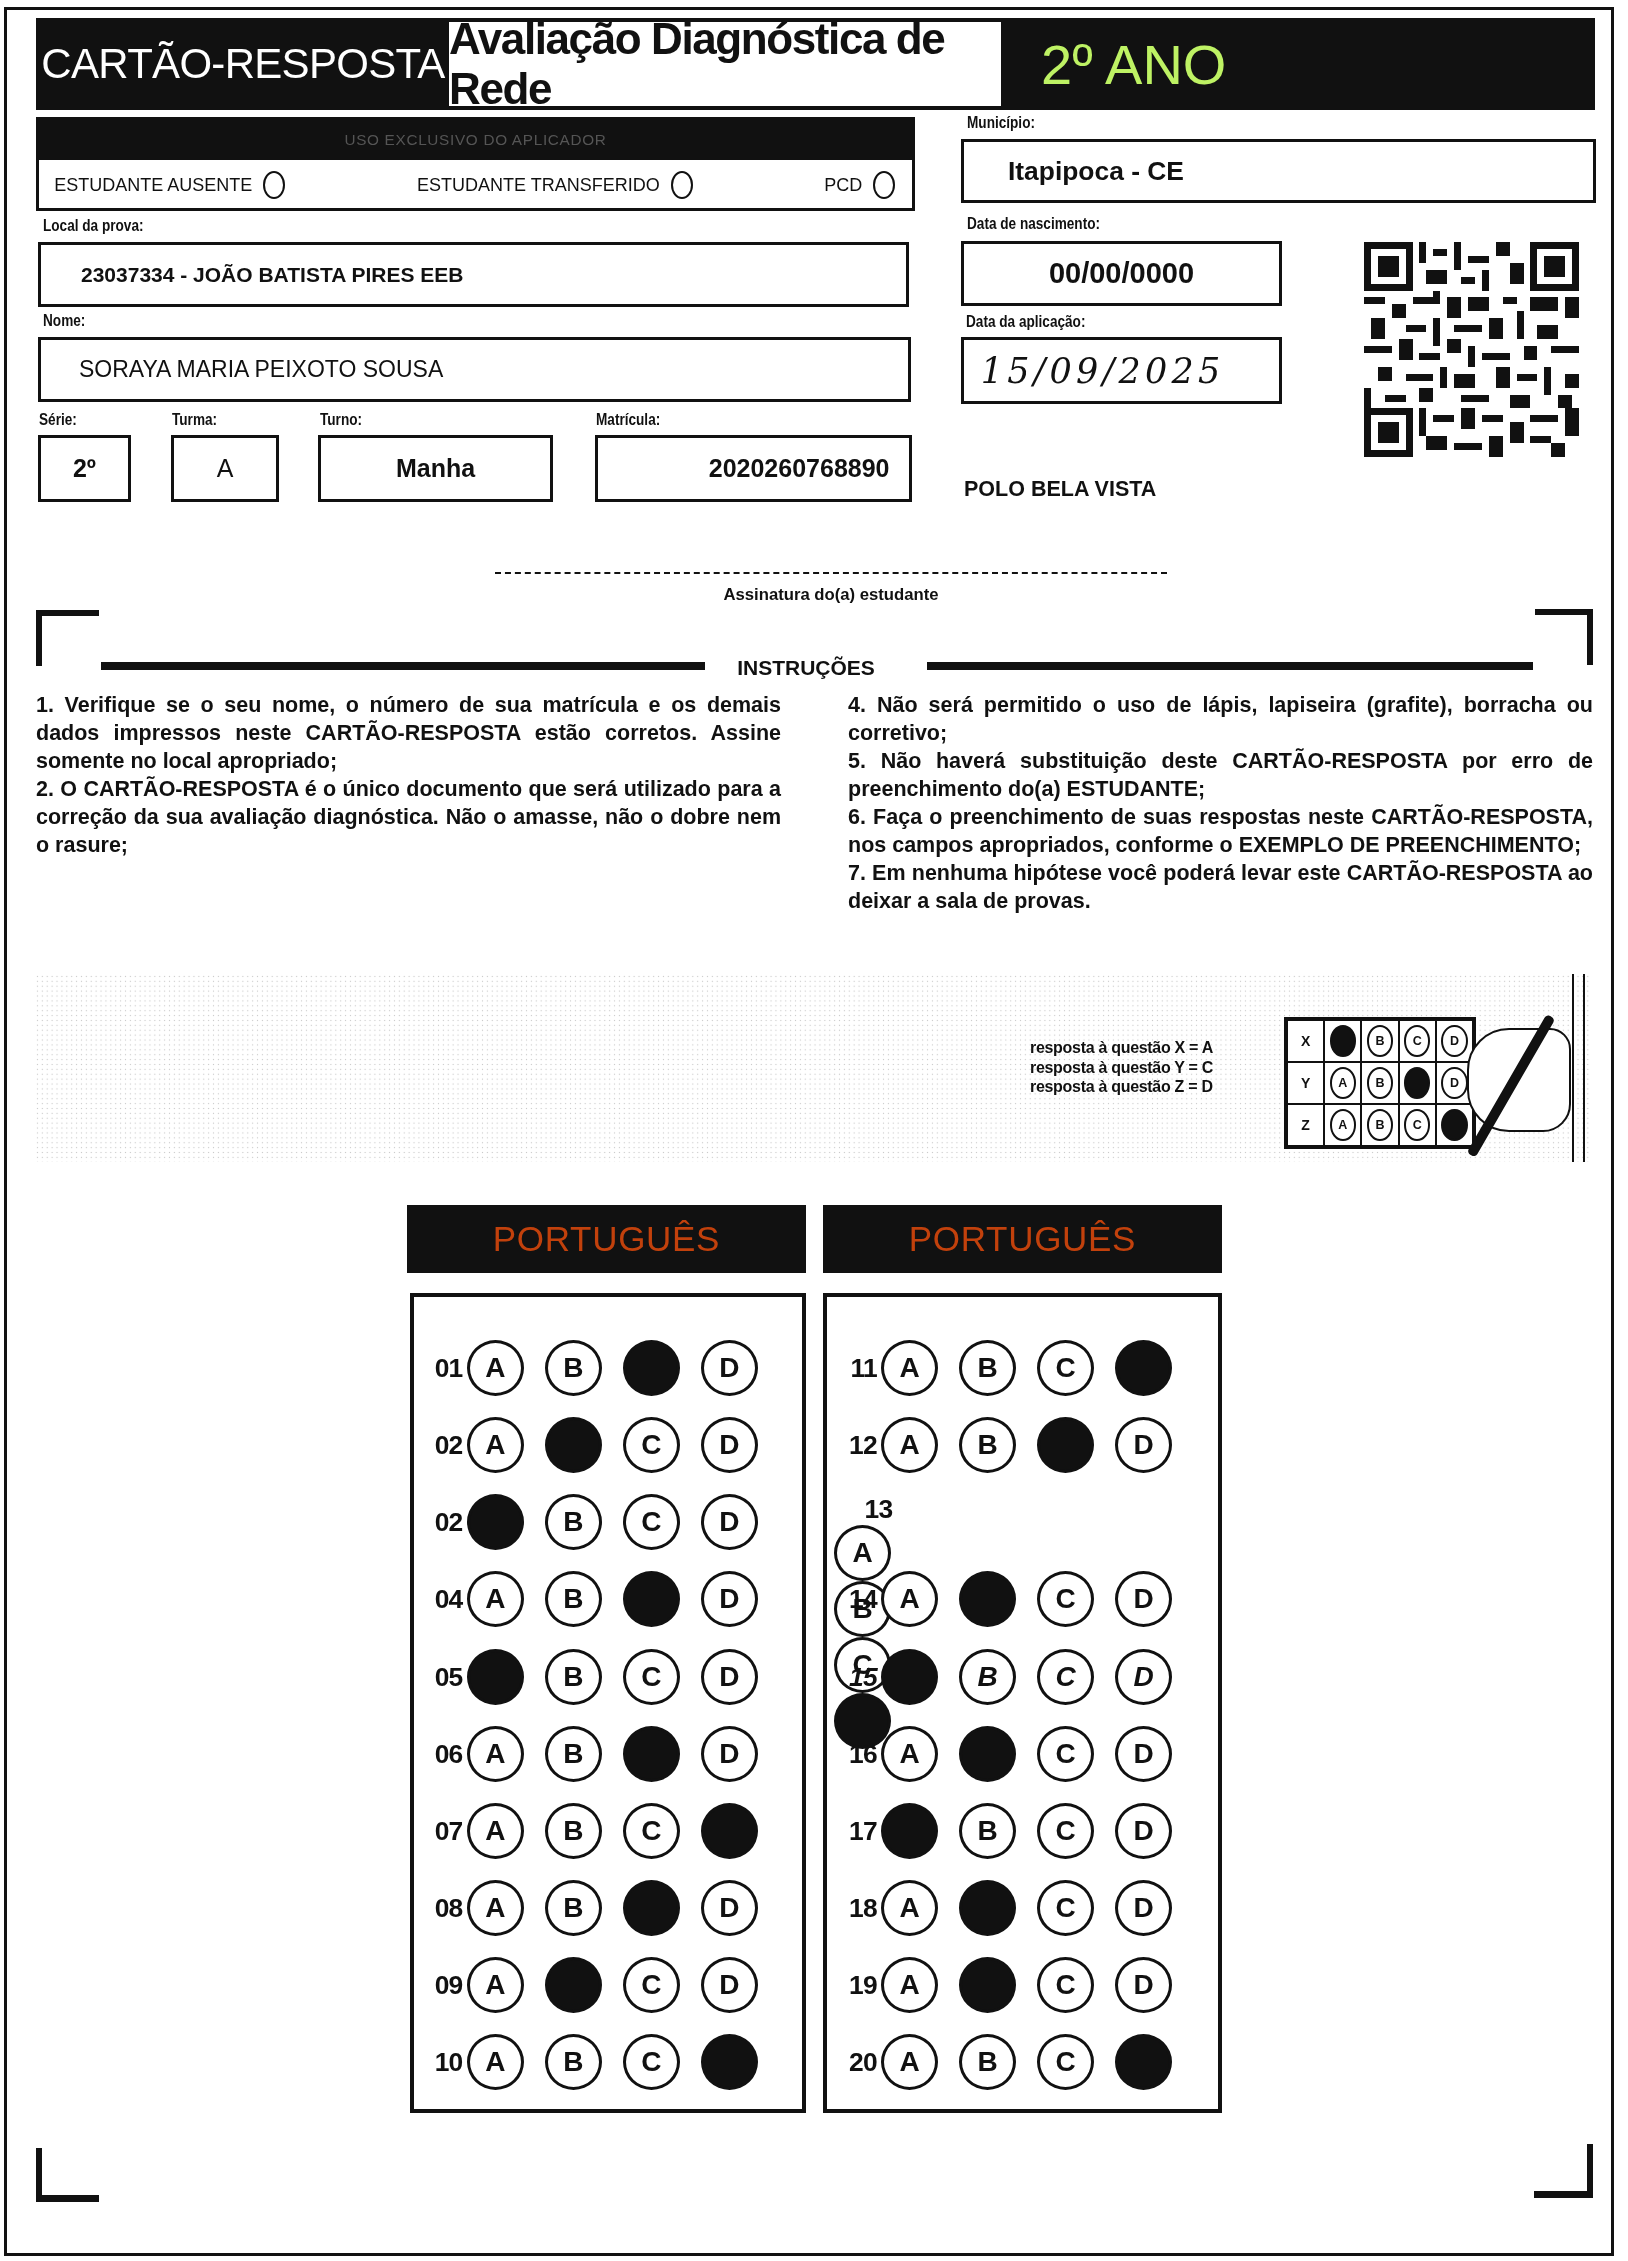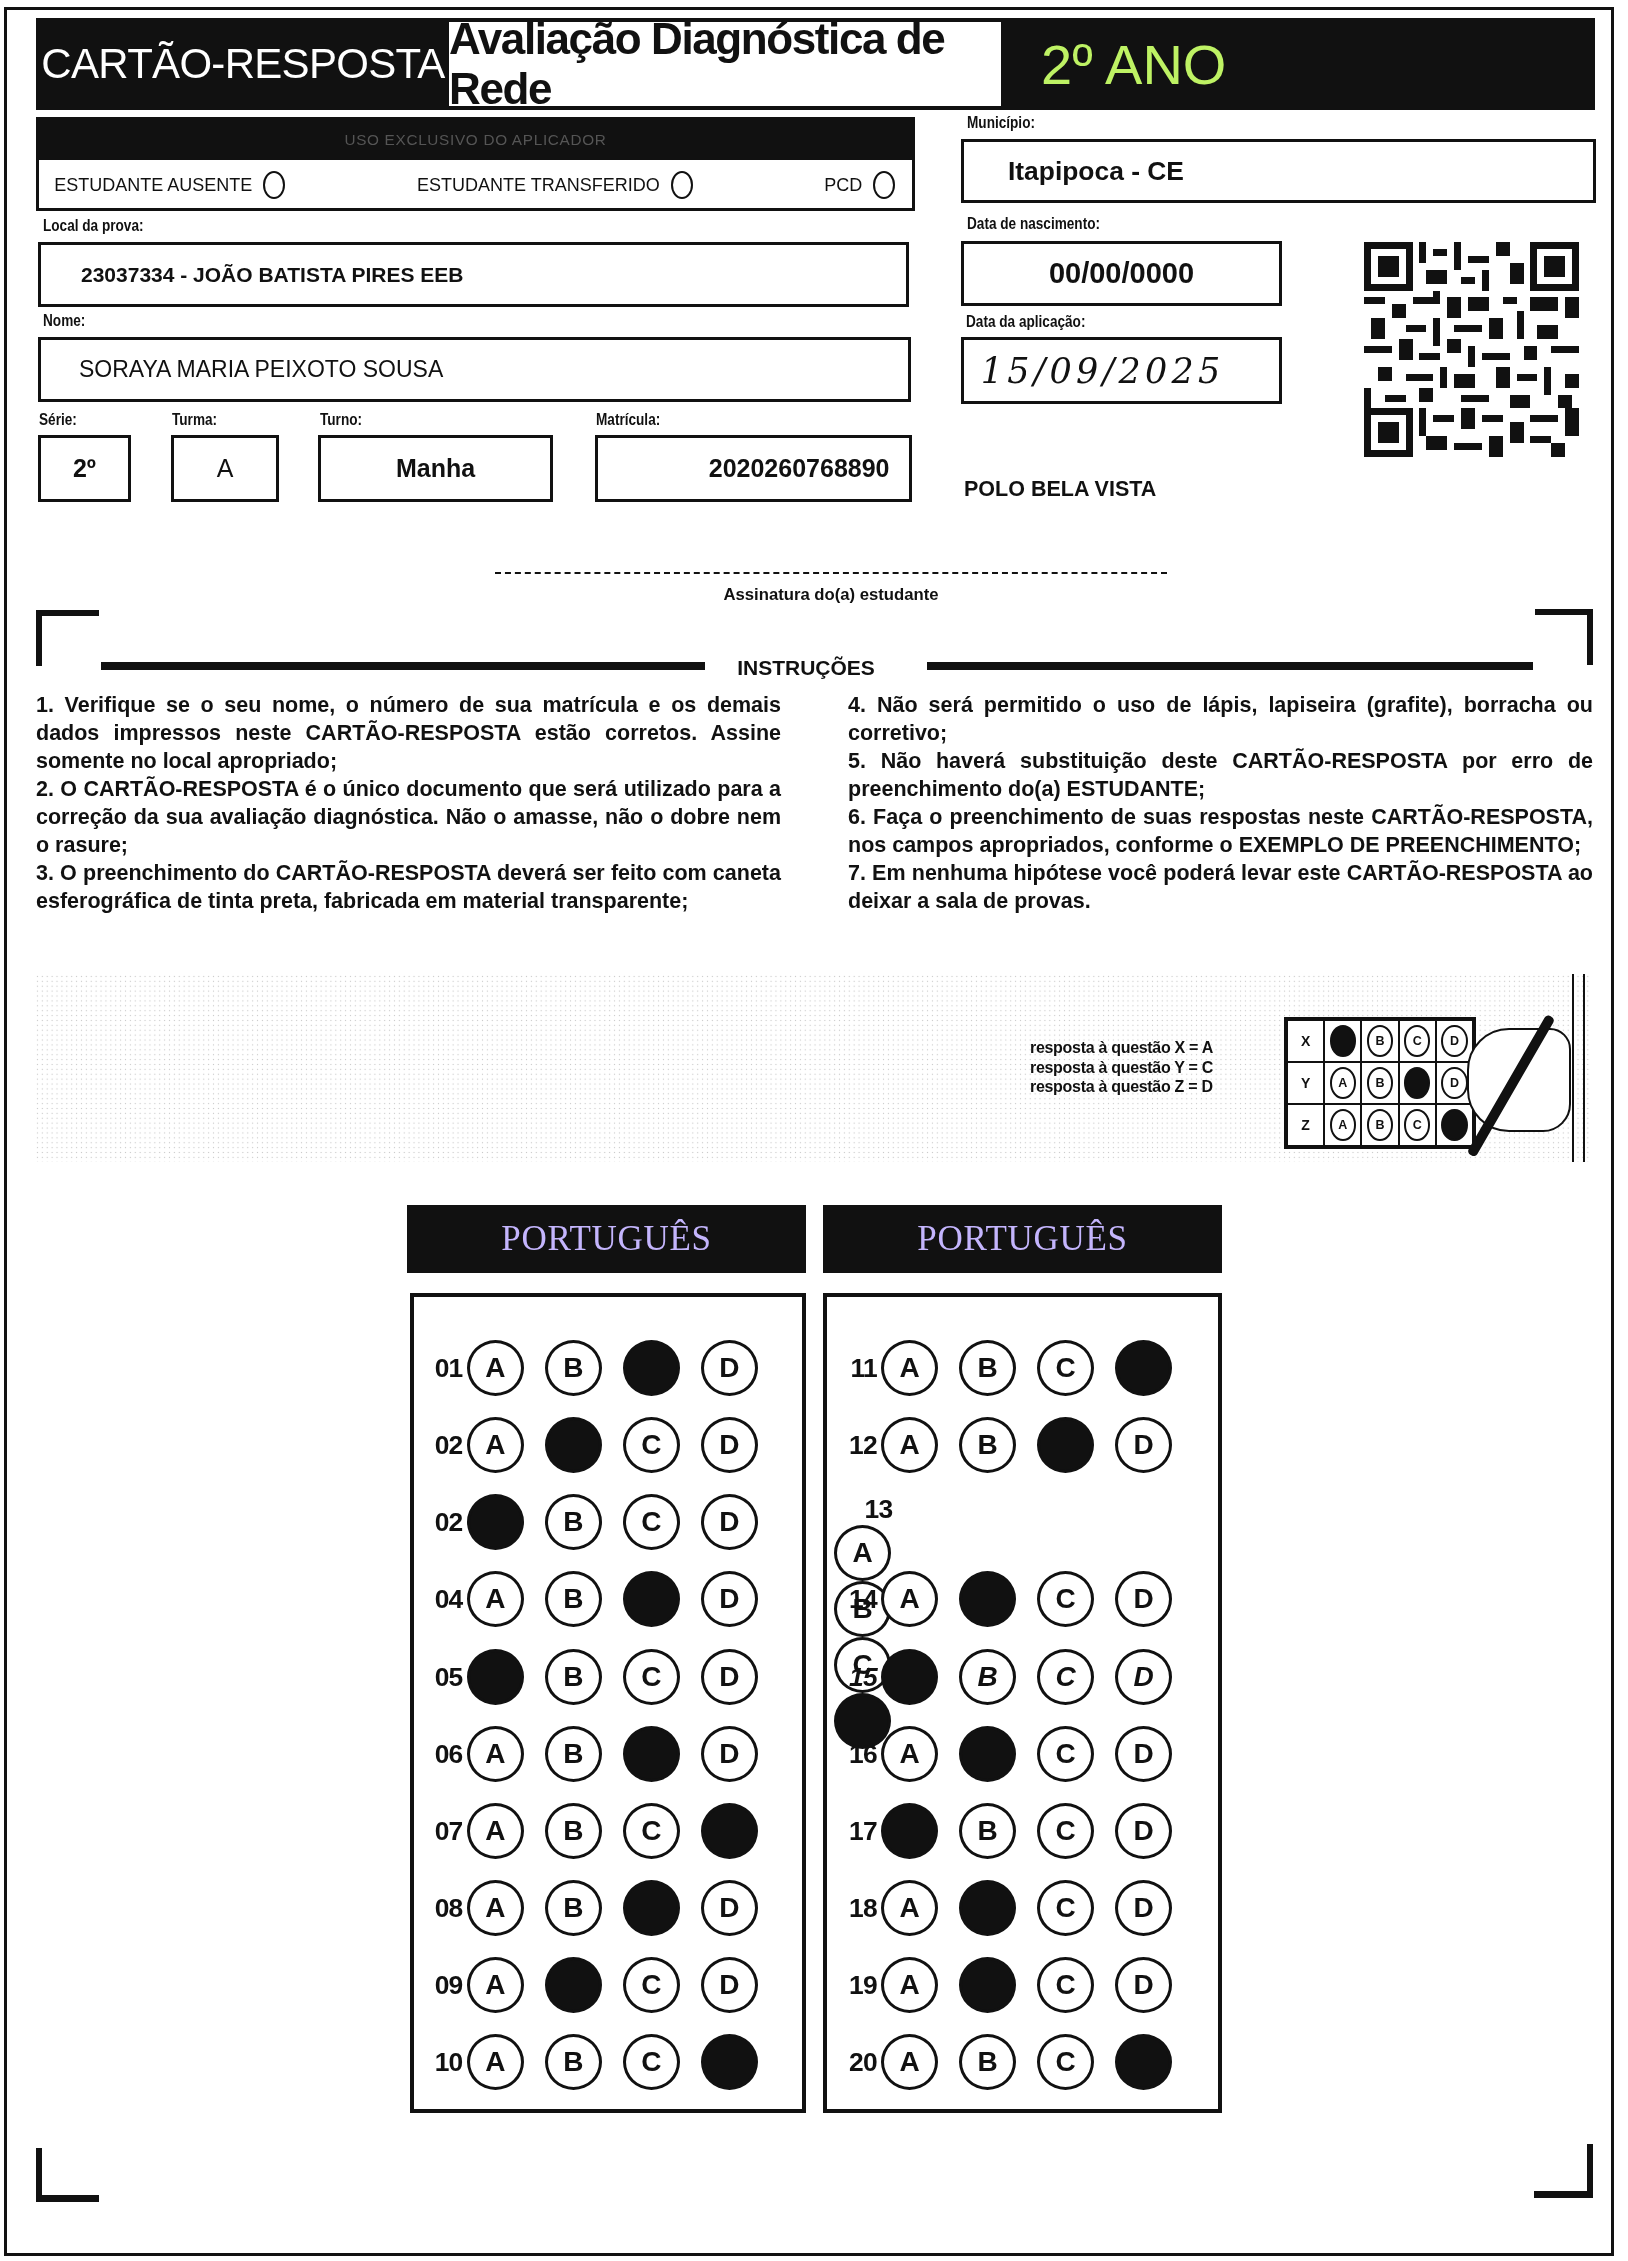--- a/index.html
+++ b/index.html
@@ -43,21 +43,21 @@
   .example-text { position: absolute; left: 44px; top: 51px; width: 834px; font-size: 22px; font-weight: bold; line-height: 30px; letter-spacing: -0.7px; }
   .example-key { position: absolute; left: 995px; top: 64px; font-size: 16px; font-weight: bold; line-height: 19.5px; letter-spacing: -0.3px; }
   .example-grid { position: absolute; left: 1249px; top: 43px; width: 192px; height: 132px; border: 3.5px solid #111; background: #fff; display: grid; grid-template-columns: repeat(5, 1fr); grid-template-rows: repeat(3, 1fr); }
   .eg-cell { border: 1.4px solid #111; display: flex; align-items: center; justify-content: center; font-size: 14px; font-weight: bold; }
   .eg-bubble { width: 26.4px; height: 32px; border: 2.1px solid #111; border-radius: 50%; display: flex; align-items: center; justify-content: center; font-size: 12.5px; font-weight: bold; }
   .eg-bubble.filled { background: #111; }
   .pen-line { position: absolute; left: 1431px; top: 21px; width: 9.7px; height: 160px; background: #111; transform: rotate(30deg); transform-origin: bottom; border-radius: 4.2px; }
   .hand { position: absolute; left: 1432px; top: 54px; width: 104px; height: 104px; border: 2.8px solid #111; border-radius: 42px 21px 28px 42px; background: #fff; }
   .rule-v { position: absolute; top: 0; height: 188px; width: 2.1px; background: #111; }
 
-  .subj { position: absolute; top: 1205px; height: 68px; background: #111; color: #c4b5fd; display: flex; align-items: center; justify-content: center; font-size: 35px; letter-spacing: 0.7px; font-family: Liberation Serif, serif; }
+  .subj { position: absolute; top: 1205px; height: 68px; background: #111; color: #c2410c; display: flex; align-items: center; justify-content: center; font-size: 35px; letter-spacing: 0.7px; }
   .ansbox { position: absolute; top: 1293px; height: 820px; border: 4.2px solid #111; background: #fff; }
   .arow { position: absolute; left: 0; display: flex; align-items: center; }
   .qnum { width: 43px; font-size: 26.4px; font-weight: bold; letter-spacing: -0.7px; text-align: right; margin-right: 4.2px; }
   .bubble { width: 57px; height: 56px; border: 3.5px solid #111; border-radius: 50%; display: flex; align-items: center; justify-content: center; font-size: 28px; font-weight: bold; margin-right: 21px; background: #fff; color: #111; }
   .bubble.filled { background: #111; color: #111; }
 </style>
 </head>
 <body>
 
 <div class="page-frame"></div>
@@ -216,21 +216,20 @@
 <div class="corner" style="left:1587px; top:2144px; width:6.3px; height:54px;"></div>
 <div class="corner" style="left:1534px; top:2191px; width:59px; height:7px;"></div>
 
 <div class="instr-bar" style="left:101px; width:604px;"></div>
 <div class="instr-title">INSTRUÇÕES</div>
 <div class="instr-bar" style="left:927px; width:606px;"></div>
 
 <div class="instr-col" style="left:36px; width:745px;">
   <p>1. Verifique se o seu nome, o número de sua matrícula e os demais dados impressos neste CARTÃO-RESPOSTA estão corretos. Assine somente no local apropriado;</p>
   <p>2. O CARTÃO-RESPOSTA é o único documento que será utilizado para a correção da sua avaliação diagnóstica. Não o amasse, não o dobre nem o rasure;</p>
-  <p>3. O preenchimento do CARTÃO-RESPOSTA deverá ser feito com caneta esferográfica de tinta preta, fabricada em material transparente;</p>
 </div>
 <div class="instr-col" style="left:848px; width:745px;">
   <p>4. Não será permitido o uso de lápis, lapiseira (grafite), borracha ou corretivo;</p>
   <p>5. Não haverá substituição deste CARTÃO-RESPOSTA por erro de preenchimento do(a) ESTUDANTE;</p>
   <p>6. Faça o preenchimento de suas respostas neste CARTÃO-RESPOSTA, nos campos apropriados, conforme o EXEMPLO DE PREENCHIMENTO;</p>
   <p>7. Em nenhuma hipótese você poderá levar este CARTÃO-RESPOSTA ao deixar a sala de provas.</p>
 </div>
 
 <div class="example">
   <div class="example-key">

